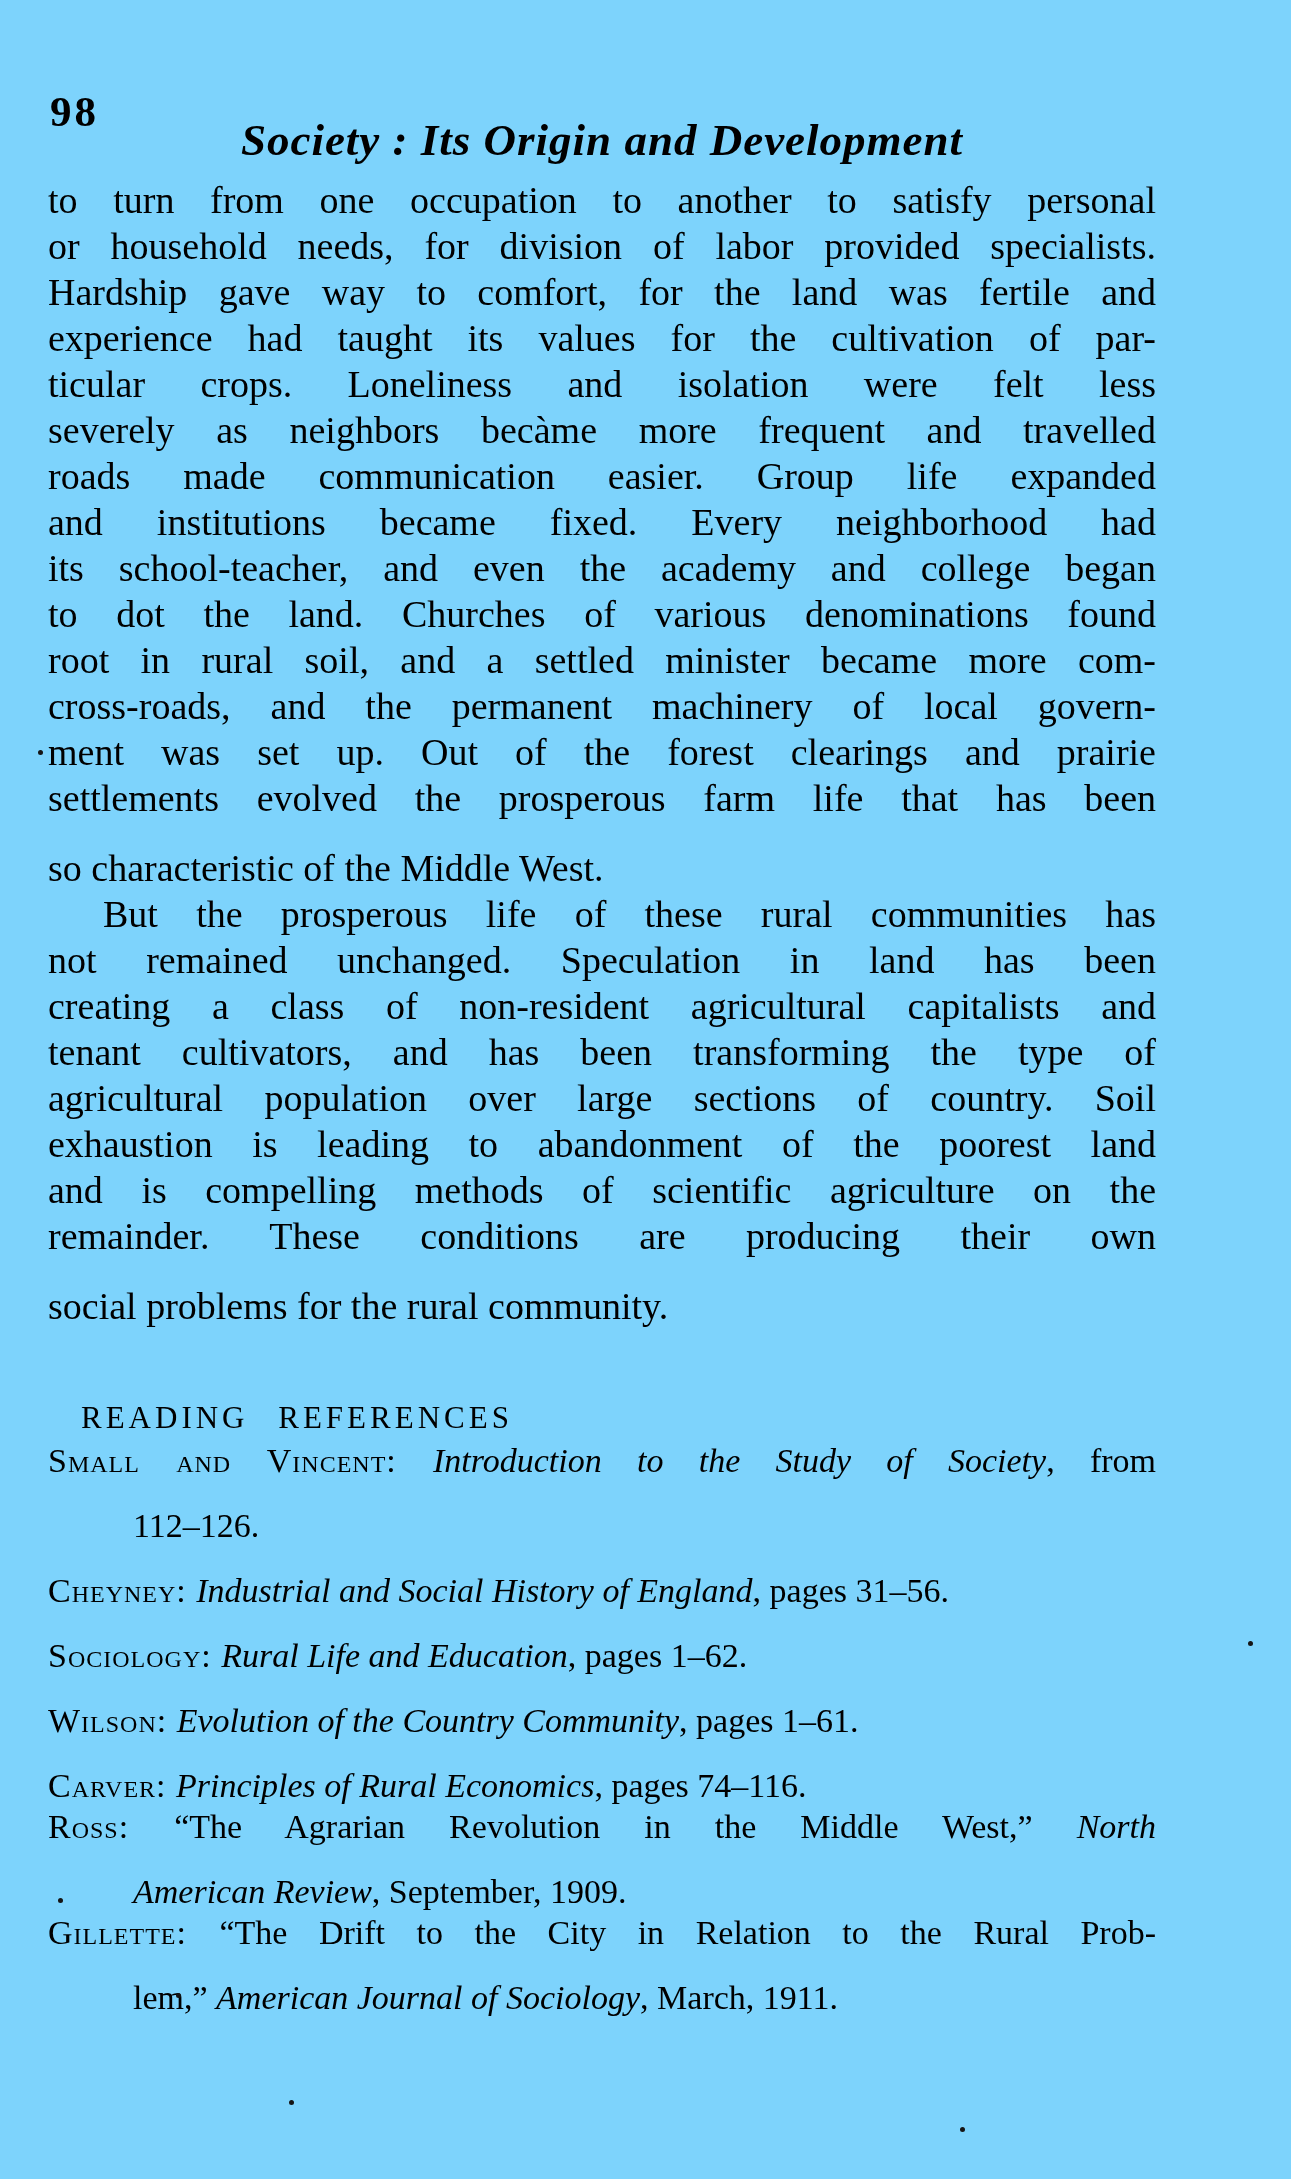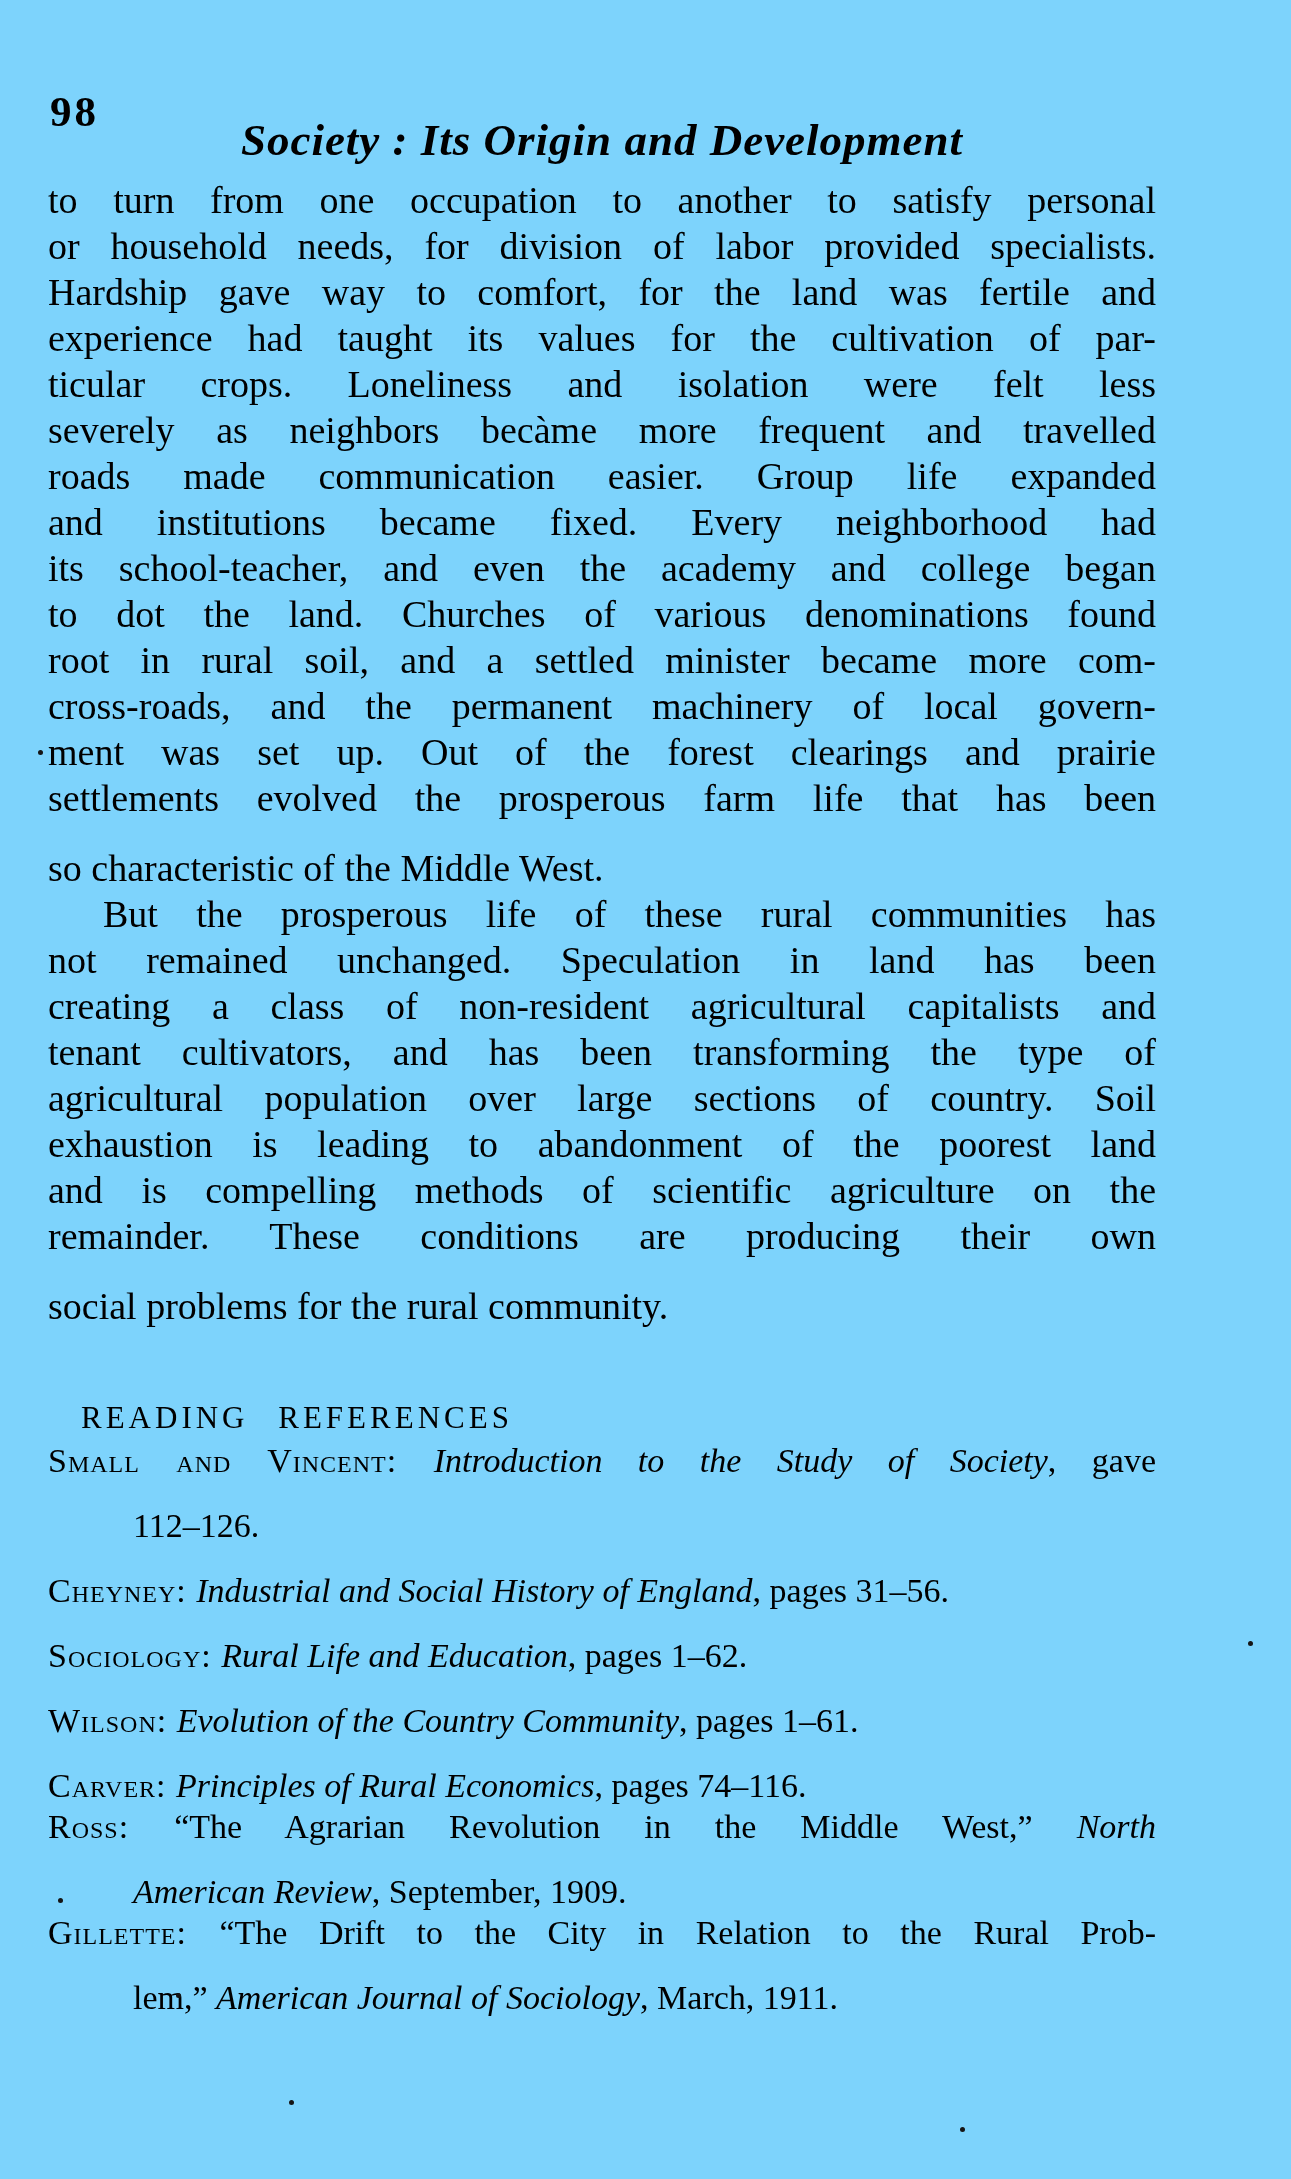--- a/index.html
+++ b/index.html
@@ -117,21 +117,21 @@
       <div class="bline a-j">agricultural population over large sections of country. Soil</div>
       <div class="bline a-j">exhaustion is leading to abandonment of the poorest land</div>
       <div class="bline a-j">and is compelling methods of scientific agriculture on the</div>
       <div class="bline a-j">remainder. These conditions are producing their own</div>
       <div class="bline a-l">social problems for the rural community.</div>
     </main>
 
   <h2 class="refheading">READING REFERENCES</h2>
 
   <section class="refblock">
-      <div class="rline a-j"><span class="seg-sc">Small and Vincent: </span><span class="seg-i">Introduction to the Study of Society</span><span class="seg-r">, gave</span></div>
+      <div class="rline a-j"><span class="seg-sc">Small and Vincent: </span><span class="seg-i">Introduction to the Study of Society</span><span class="seg-r">, from</span></div>
       <div class="rline a-l ind"><span class="seg-r">112–126.</span></div>
       <div class="rline a-l"><span class="seg-sc">Cheyney: </span><span class="seg-i">Industrial and Social History of England</span><span class="seg-r">, pages 31–56.</span></div>
       <div class="rline a-l"><span class="seg-sc">Sociology: </span><span class="seg-i">Rural Life and Education</span><span class="seg-r">, pages 1–62.</span></div>
       <div class="rline a-l"><span class="seg-sc">Wilson: </span><span class="seg-i">Evolution of the Country Community</span><span class="seg-r">,  pages 1–61.</span></div>
       <div class="rline a-l"><span class="seg-sc">Carver: </span><span class="seg-i">Principles of Rural Economics</span><span class="seg-r">, pages 74–116.</span></div>
       <div class="rline a-j"><span class="seg-sc">Ross: </span><span class="seg-r">“The Agrarian Revolution in the Middle West,” </span><span class="seg-i">North</span></div>
       <div class="rline a-l ind"><span class="seg-i">American Review</span><span class="seg-r">, September, 1909.</span></div>
       <div class="rline a-j"><span class="seg-sc">Gillette: </span><span class="seg-r">“The Drift to the City in Relation to the Rural Prob-</span></div>
       <div class="rline a-l ind"><span class="seg-r">lem,” </span><span class="seg-i">American Journal of Sociology</span><span class="seg-r">, March, 1911.</span></div>
     </section>

